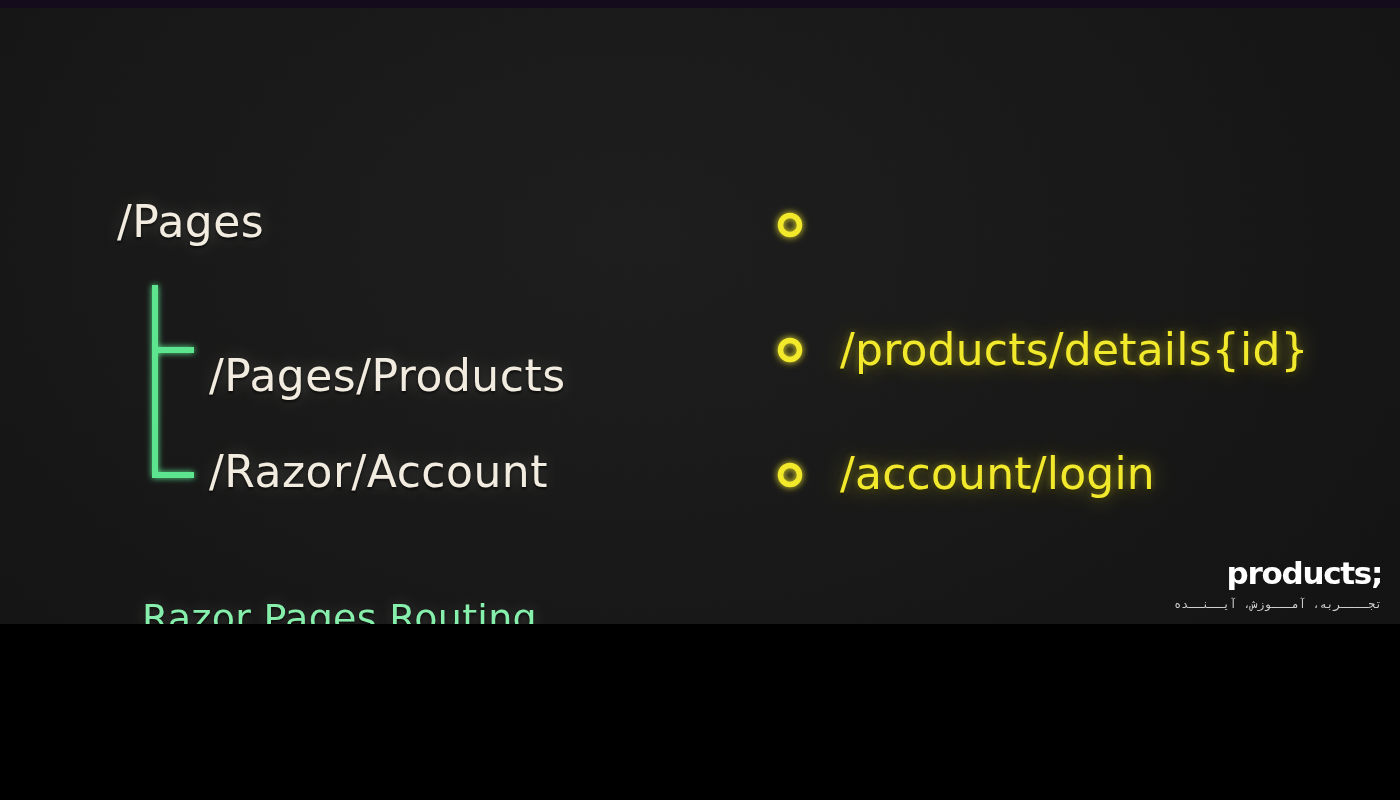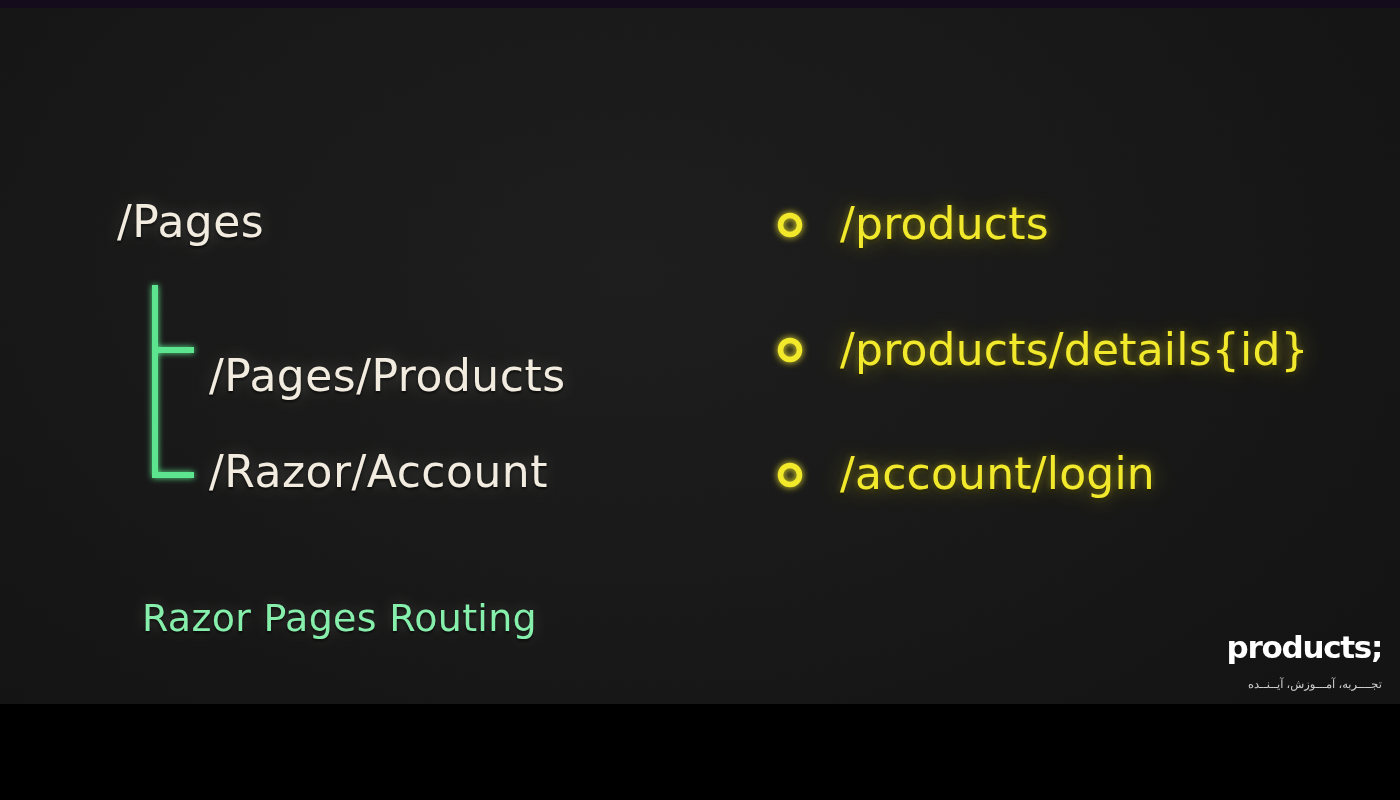--- a/index.html
+++ b/index.html
@@ -6,21 +6,21 @@
     margin: 0;
     padding: 0;
     background: #000;
   }
   body {
     font-family: "DejaVu Sans", sans-serif;
   }
   #stage {
     position: relative;
     width: 1400px;
-    height: 704px;
+    height: 624px;
     overflow: hidden;
     background: #191919;
   }
   
   #bg-base {
     position: absolute;
     inset: 0;
     background:
       radial-gradient(ellipse 900px 600px at 45% 38%, #1e1e1e 0%, #191919 55%, #141414 100%);
   }
@@ -95,23 +95,23 @@
     color: #ffffff;
     font-size: 31px;
     font-weight: 700;
     letter-spacing: -1.3px;
     font-family: "DejaVu Sans", sans-serif;
   }
   #wm-sub {
     color: #cfcfcf;
     font-size: 11.5px;
     letter-spacing: .4px;
-    margin-top: 16px;
+    margin-top: 10px;
     direction: rtl;
-    font-family: Liberation Sans, sans-serif;
+    font-family: Liberation Mono, monospace;
   }
 </style>
 </head>
 <body>
 
 <div id="stage">
 
   <div id="bg-base"></div>
   <div id="bg-topstrip"></div>
   <div id="bg-noise"></div>
@@ -163,21 +163,20 @@
       <circle cx="790" cy="475" r="9.5" fill="none" stroke="#f2e92c" stroke-width="5.5"></circle>
     </g>
   </svg>
 
   <div class="node-label" style="left:117px; top:196px;">/Pages</div>
 
   <div class="node-label" style="left:209px; top:322px;margin-top:28px;">/Pages/Products</div>
 
   <div class="node-label" style="left:209px; top:446px;">/Razor/Account</div>
 
-  <div class="route-label" style="left:840px; top:198px;">/products</div>
 
   <div class="route-label" style="left:840px; top:324px;text-align:right;">/products/details{id}</div>
 
   <div class="route-label" style="left:840px; top:448px;">/account/login</div>
 
   <div id="caption">Razor Pages Routing</div>
 
   <div id="watermark">
     <div id="wm-word">products;</div>
     <div id="wm-sub">تجــــربه، آمـــوزش، آیــنــده</div>

